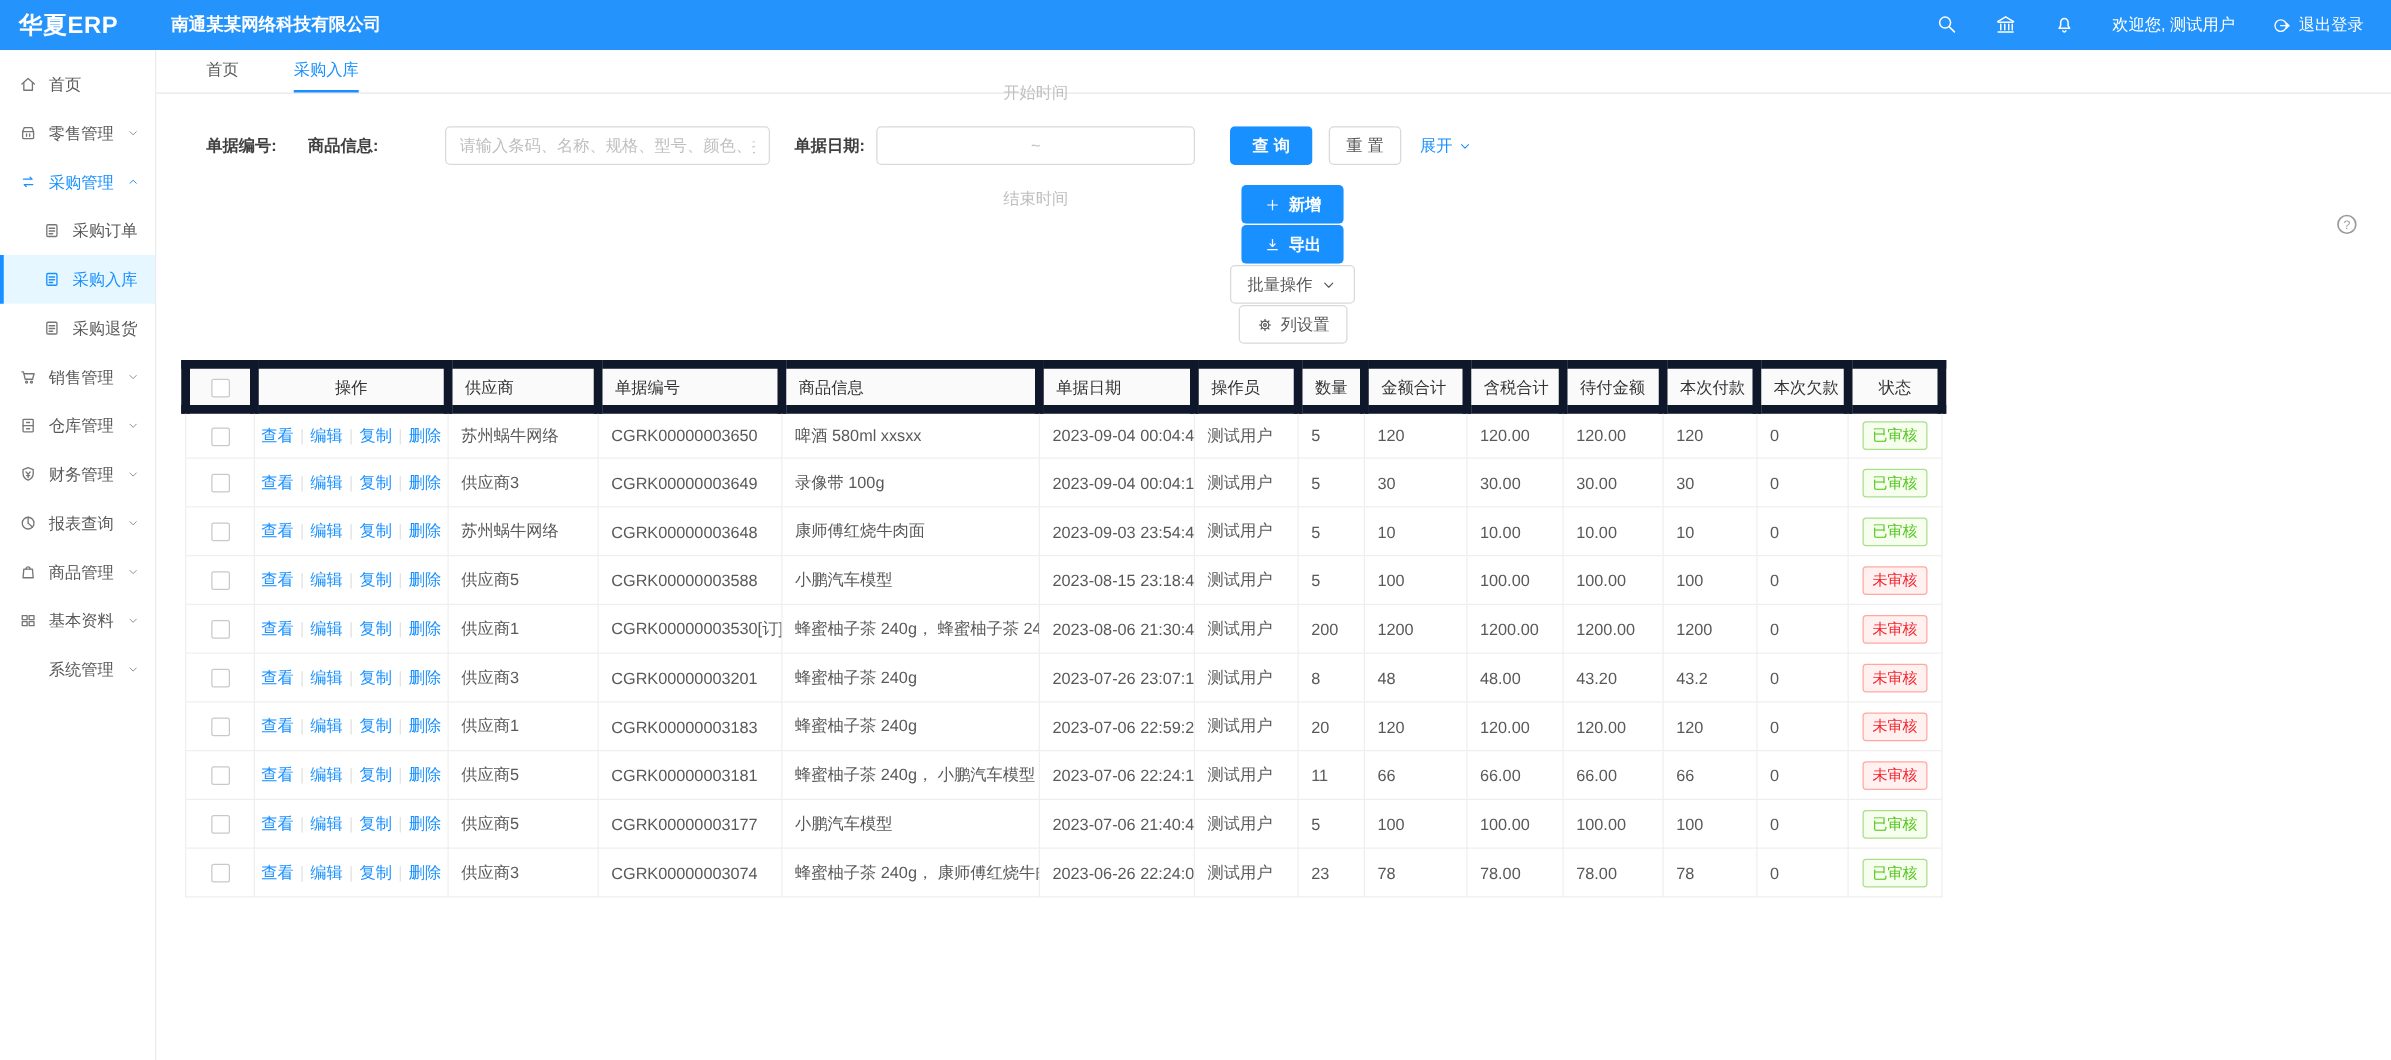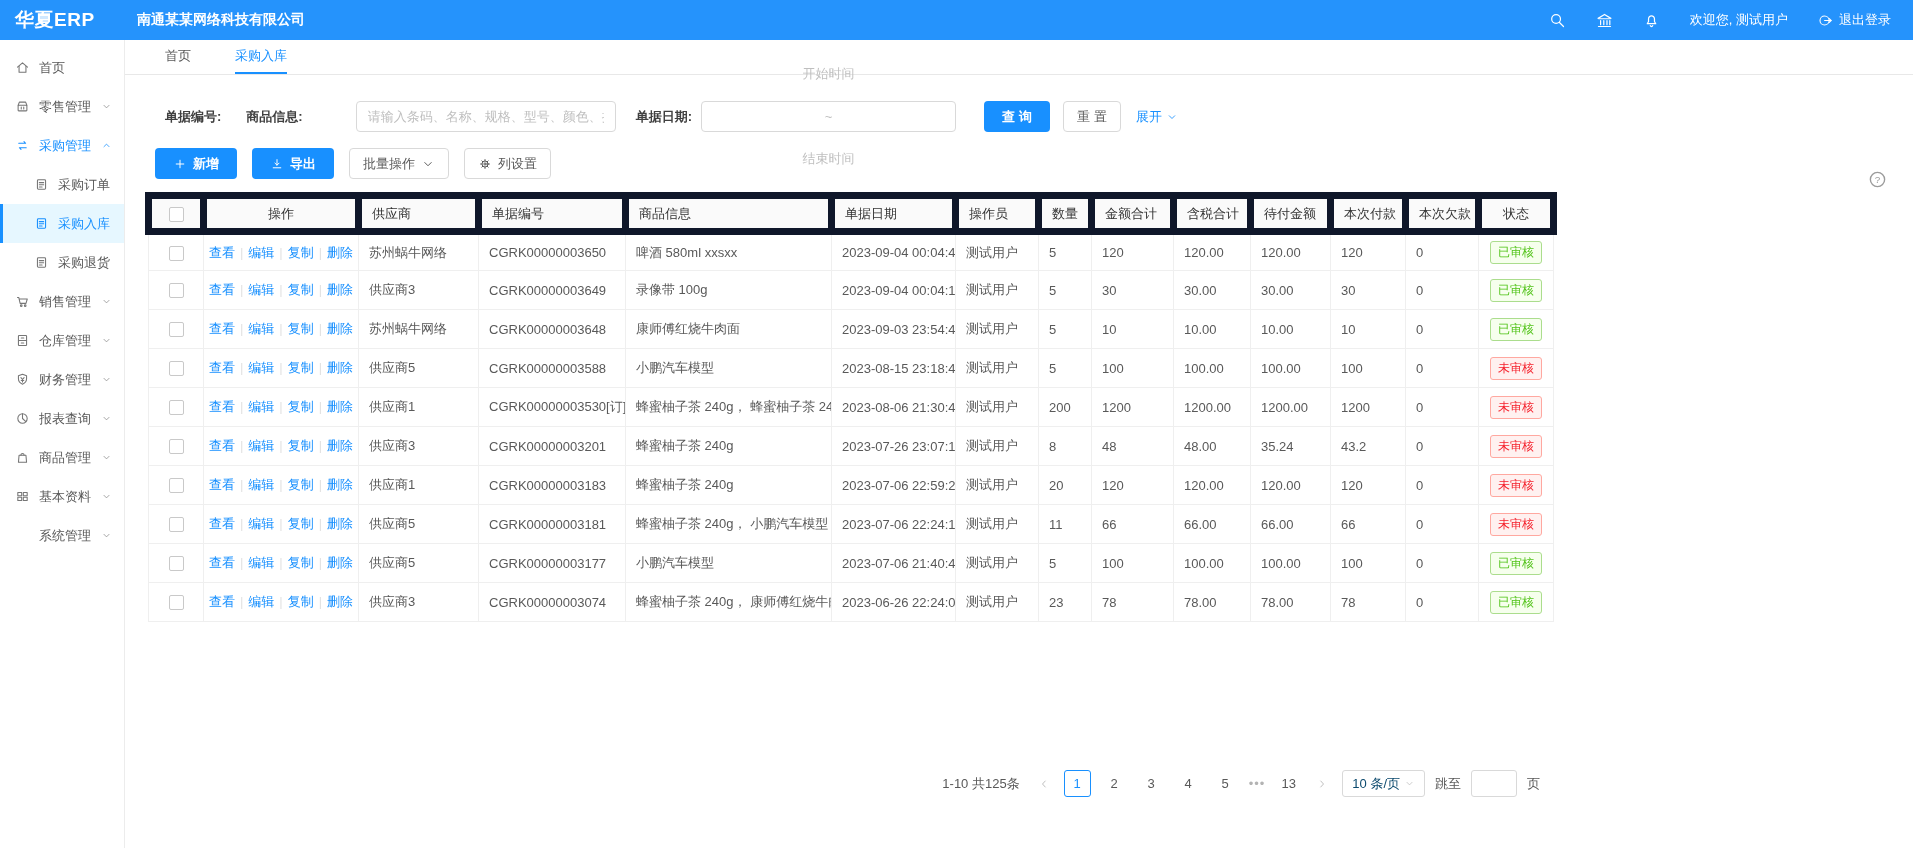--- a/index.html
+++ b/index.html
@@ -4,21 +4,21 @@
 <style>
   * { box-sizing: border-box; margin: 0; padding: 0; }
   html,body { width:1913px; height:848px; overflow:hidden; background:#fff;
     font-family:"Liberation Sans","DejaVu Sans",sans-serif; font-size:13px; color:#595959; }
   svg { display:block; }
 
   
   .topbar { height:40px; background:#2593fc; display:flex; align-items:center; color:#fff; }
   .logo { width:125px; padding-left:15px; font-size:19px; font-weight:bold; letter-spacing:.5px; }
   .company { margin-left:12px; font-size:14px; font-weight:bold; }
-  .top-right { margin-left:auto; display:flex; align-items:flex-end; gap:30px; padding-right:22px; font-size:13px; }
+  .top-right { margin-left:auto; display:flex; align-items:flex-start; gap:30px; padding-right:22px; font-size:13px; }
   .ticon { width:17px; height:17px; cursor:pointer; }
   .ticon svg { width:17px; height:17px; }
   .logout { display:flex; align-items:center; gap:6px; cursor:pointer; }
   .logout .ticon { width:15px; height:15px; }
   .logout .ticon svg { width:15px; height:15px; }
 
   
   .main { display:flex; height:808px; }
   .sidebar { width:125px; border-right:1px solid #ececec; padding-top:8px; flex:none; }
   .side-item, .side-sub { height:39px; display:flex; align-items:center; gap:9px;
@@ -56,21 +56,21 @@
     display:inline-flex; align-items:center; gap:6px; font-size:13px; font-family:inherit; }
   .btn-primary { background:#1890ff; color:#fff; padding:0 17px;font-weight:bold; }
   .btn-default { background:#fff; border-color:#d9d9d9; color:#595959; padding:0 13px; }
   .btn-search { margin-left:28px; letter-spacing:4px; padding-right:13px; }
   .btn-reset { margin-left:13px; letter-spacing:4px; padding-right:9px; }
   .expand-link { margin-left:15px; color:#1890ff; display:flex; align-items:center; gap:4px; cursor:pointer; }
   .expand-link .chev { width:12px; height:12px; }
   .expand-link .chev svg { width:12px; height:12px; }
 
   
-  .toolbar { display:flex; align-items:center; gap:15px; margin:16px 0 0 30px; }
+  .toolbar { display:flex; align-items:center; gap:1px; margin:16px 0 0 30px;flex-direction:column; }
   .bicon { width:14px; height:14px; }
   .bicon svg { width:14px; height:14px; }
   .help-circle { position:absolute; top:130px; right:26px; width:19px; height:19px; color:#9b9b9b; cursor:pointer; }
   .help-circle svg { width:19px; height:19px; }
 
   
   table.grid { border-collapse:collapse; table-layout:fixed; width:1395px; margin:13px 0 0 20px; }
   .grid th { background:#fafafa; border:7px solid #0f172a; height:36px; font-weight:normal;
     color:#333; text-align:left; padding:0 10px; white-space:nowrap; overflow:hidden; }
   .grid td { border:1px solid #efefef; height:39px; color:#595959; padding:0 10px;
@@ -493,21 +493,21 @@
             <td class="c"><span class="cbx"></span></td>
             <td class="c"><span class="alink">查看</span><span class="asep">|</span><span class="alink">编辑</span><span class="asep">|</span><span class="alink">复制</span><span class="asep">|</span><span class="alink">删除</span></td>
             <td>供应商3</td>
             <td>CGRK00000003201</td>
             <td>蜂蜜柚子茶 240g</td>
             <td>2023-07-26 23:07:18</td>
             <td>测试用户</td>
             <td>8</td>
             <td>48</td>
             <td>48.00</td>
-            <td>35.24</td>
+            <td>43.20</td>
             <td>43.2</td>
             <td>0</td>
             <td class="c"><span class="badge unapproved">未审核</span></td>
           </tr>
           <tr>
             <td class="c"><span class="cbx"></span></td>
             <td class="c"><span class="alink">查看</span><span class="asep">|</span><span class="alink">编辑</span><span class="asep">|</span><span class="alink">复制</span><span class="asep">|</span><span class="alink">删除</span></td>
             <td>供应商1</td>
             <td>CGRK00000003183</td>
             <td>蜂蜜柚子茶 240g</td>

